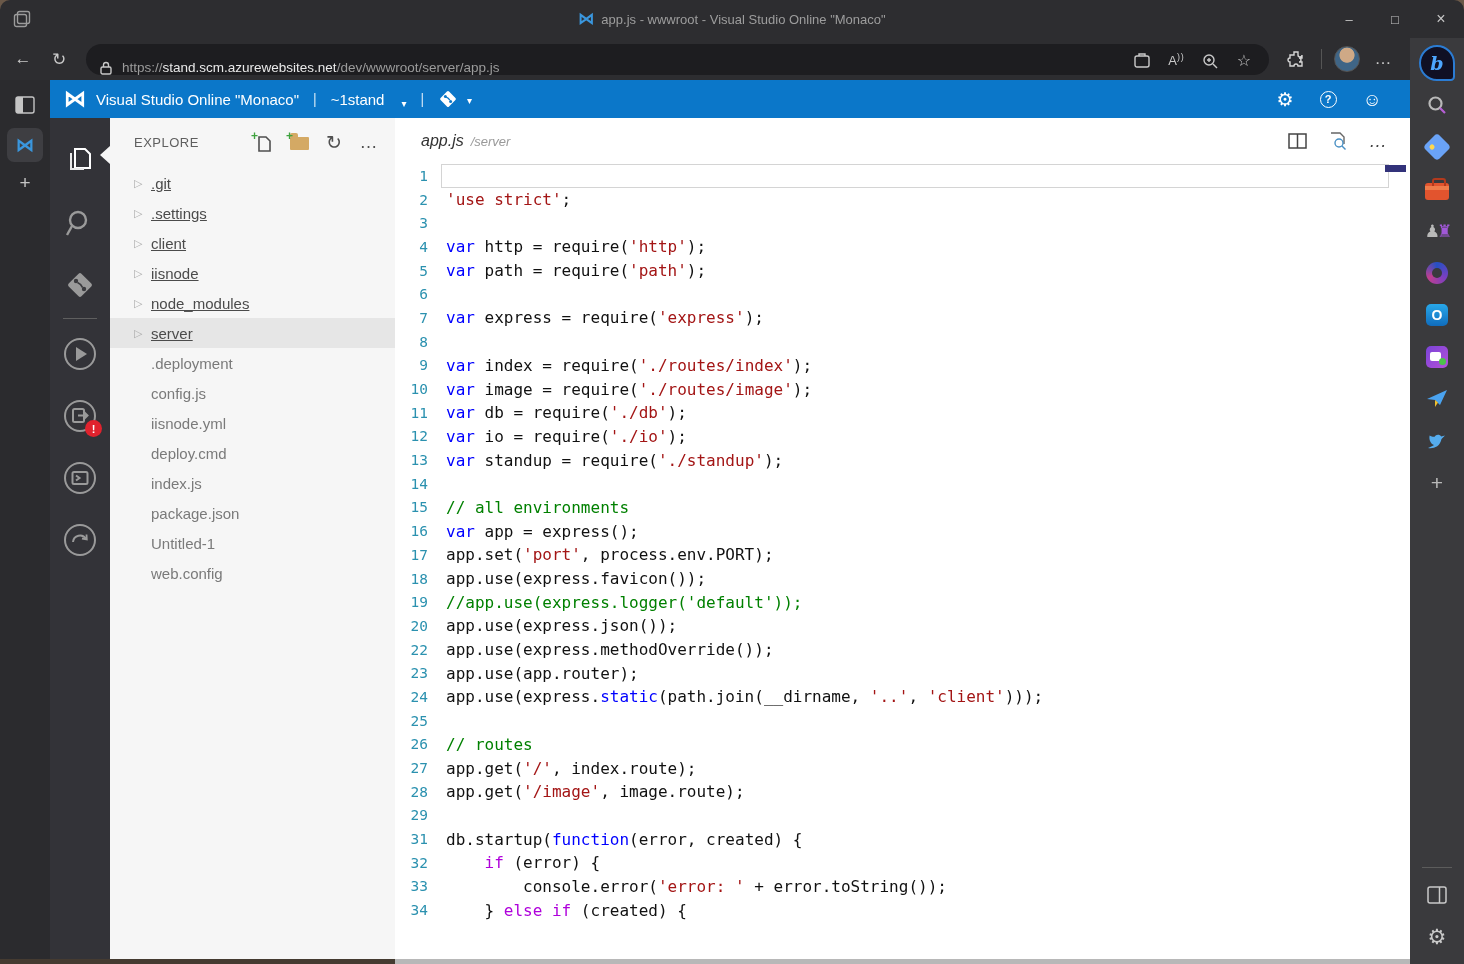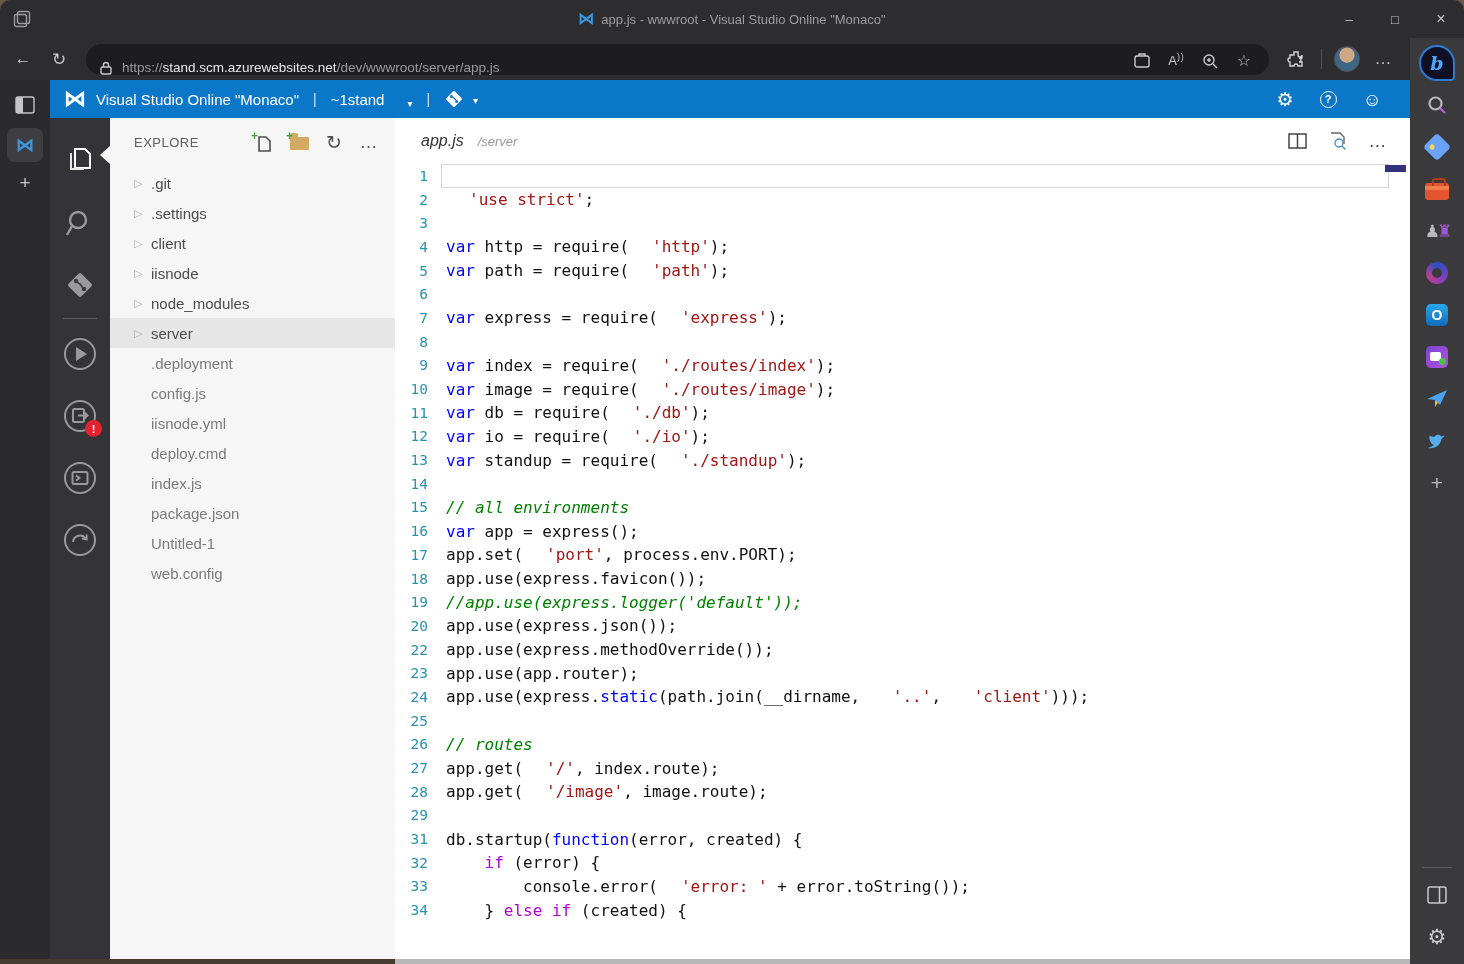--- a/index.html
+++ b/index.html
@@ -73,21 +73,21 @@
   .tab-active { width:36px; height:34px; background:#3e3e42; border-radius:7px; display:flex; align-items:center; justify-content:center; }
   .tab-active .vs-glyph { font-size:18px; }
   .ts-plus { color:#c5c5c5; font-size:19px; margin-top:2px; }
   .vso { flex:1; display:flex; flex-direction:column; min-width:0; }
 
   
   .vso-header { height:38px; background:#0b77c9; display:flex; align-items:center; color:#fff; padding:0 14px 0 14px; }
   .vso-header .vsw { font-size:22px; font-weight:bold; color:#fff; margin-right:10px; }
   .vso-title { font-size:15px; }
   .hdr-sep { margin:0 14px; color:#cfe4f5; font-size:14px; }
-  .branch { font-size:15px; display:flex; align-items:flex-end; gap:23px; }
+  .branch { font-size:15px; display:flex; align-items:flex-end; gap:17px; }
   .caret { font-size:10px; position:relative; top:1px; }
   .hdr-git { display:flex; align-items:center; gap:9px; }
   .hdr-right { margin-left:auto; display:flex; align-items:center; gap:26px; padding-right:14px; }
   .help-circ { width:17px; height:17px; border:1.6px solid #fff; border-radius:50%; font-size:11px; font-weight:bold;
                display:flex; align-items:center; justify-content:center; }
   .hdr-ic { font-size:19px; line-height:1; }
 
   
   .vso-body { flex:1; display:flex; min-height:0; }
   .activitybar { width:60px; background:#333338; display:flex; flex-direction:column; align-items:center; padding-top:12px; }
@@ -107,38 +107,38 @@
   .refresh-glyph { font-size:19px; color:#4f4f4f; }
   .more-glyph { font-size:18px; color:#4f4f4f; letter-spacing:1px; line-height:0; }
   .plus-mark { position:absolute; top:0; left:1px; color:#3fa33f; font-size:12px; font-weight:bold; }
   .folder-shape { width:19px; height:13px; background:#d4a964; border-radius:1px; position:relative; margin-top:3px; }
   .folder-shape::before { content:''; position:absolute; top:-4px; left:0; width:8px; height:4px; background:#d4a964; border-radius:2px 2px 0 0; }
   .tree { flex:1; overflow:hidden; padding-top:2px; }
   .tree-row { height:30px; display:flex; align-items:center; padding-left:24px; font-size:15px; }
   .tree-row.selected { background:#e6e6e6; }
   .tree-row .chev { width:17px; font-size:11px; color:#a9a9a9; }
   .tree-row.file { padding-left:41px; }
-  .tree-row.folder .lbl { color:#4b4b4b; }
+  .tree-row.folder .lbl { color:#4b4b4b;text-decoration:underline; }
   .tree-row.file .lbl { color:#7a7a7a; }
 
   
   .editor { flex:1; background:#fff; position:relative; overflow:hidden; display:flex; flex-direction:column; }
   .ed-header { height:46px; display:flex; align-items:center; padding:0 22px 0 26px;font-style:italic; }
   .ed-tab { font-size:16px; color:#333; }
-  .ed-path { font-size:13px; color:#999; margin-left:14px; }
+  .ed-path { font-size:13px; color:#999; margin-left:7px; }
   .ed-actions { margin-left:auto; display:flex; align-items:center; gap:22px; }
   .ed-more { color:#444; font-size:18px; letter-spacing:1px; line-height:0; }
   .code { flex:1; position:relative; font-family:"DejaVu Sans Mono","Liberation Mono",monospace; font-size:16px; overflow:hidden; }
   .line { height:23.7px; display:flex; align-items:center; }
   .ln { width:46px; padding-right:13px; text-align:right; color:#2b91af; font-size:14.5px; flex:none; }
   .line-box { flex:1; height:100%; display:flex; align-items:center; margin-right:21px; padding-left:5px; }
   .line.current .line-box { border:1px solid #d4d4d4; }
   .line span { white-space:pre; }
-  .kw { color:#0000ff; } .ctrl { color:#af00db; } .str { color:#a31515;margin-left:23px; }
-  .cm { color:#008000; font-style:italic; } .pl { color:#111; }
+  .kw { color:#0000ff; } .ctrl { color:#af00db; } .str { color:#a31515; }
+  .cm { color:#008000; } .pl { color:#111; }
   .scroll-marker { position:absolute; top:1px; right:4px; width:21px; height:7px; background:#32327a; }
   .ed-bottom { position:absolute; left:0; right:0; bottom:0; height:5px; background:#b8b8b8; z-index:4; }
   .left-bottom { position:absolute; left:0; bottom:0; width:395px; height:5px; background:#453b31; z-index:5; }
 
   svg { display:block; }
 </style>
 </head>
 <body>
 
 <div class="screen">

